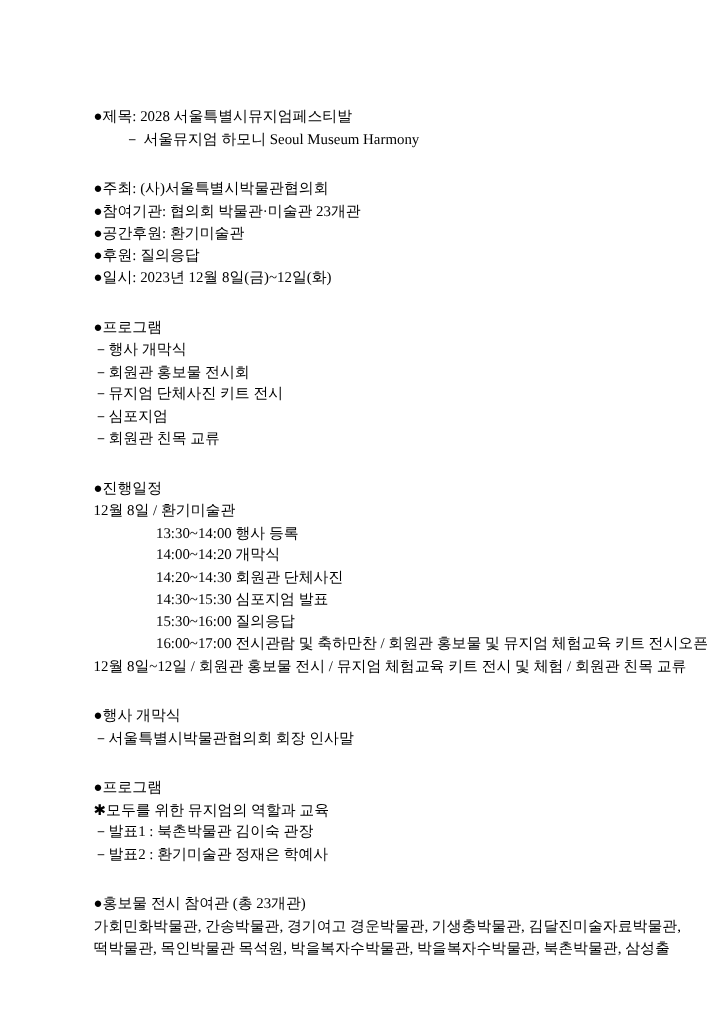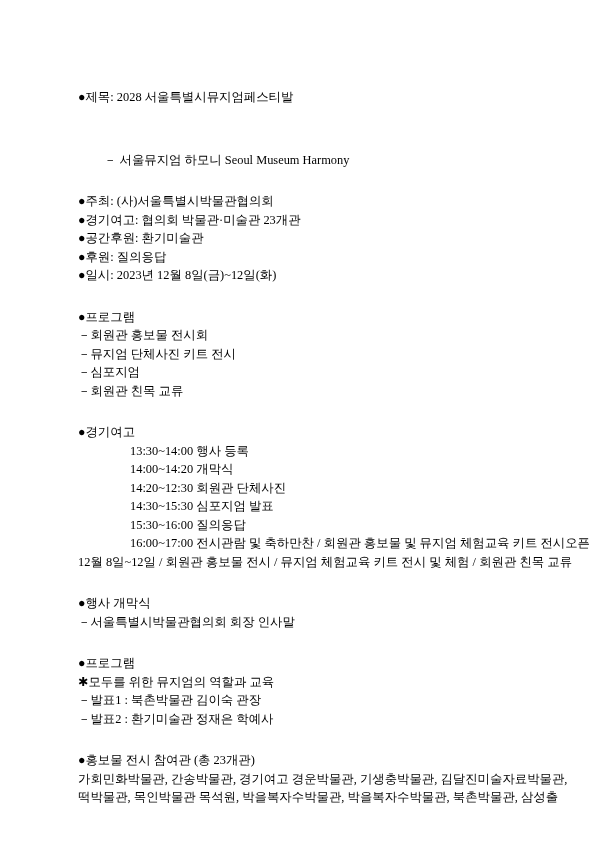--- a/index.html
+++ b/index.html
@@ -33,63 +33,65 @@
     white-space: nowrap;
   }
   .block {
     margin-bottom: 16px;
   }
   .line {
     font-size: 12.4px;
     line-height: 18.5px;
     white-space: pre;
   }
-  .indent-1 { padding-left: 26px; margin-top: 44px; }
+  .indent-1 { padding-left: 26px; }
   .indent-2 { padding-left: 52px; }
   .gap-sm { height: 7px; }
 </style>
 </head>
 <body>
 
 <div class="page">
   <div class="content">
 
 
     <div class="block">
       <div class="line">●제목: 2028 서울특별시뮤지엄페스티발</div>
       <div class="line indent-1">－ 서울뮤지엄 하모니 Seoul Museum Harmony</div>
     </div>
 
     <div class="gap-sm"></div>
 
     <div class="block">
       <div class="line">●주최: (사)서울특별시박물관협의회</div>
-      <div class="line">●경기여고: 협의회 박물관·미술관 23개관</div>
+      <div class="line">●참여기관: 협의회 박물관·미술관 23개관</div>
       <div class="line">●공간후원: 환기미술관</div>
       <div class="line">●후원: 질의응답</div>
       <div class="line">●일시: 2023년 12월 8일(금)~12일(화)</div>
     </div>
 
     <div class="gap-sm"></div>
 
     <div class="block">
       <div class="line">●프로그램</div>
+      <div class="line">－행사 개막식</div>
       <div class="line">－회원관 홍보물 전시회</div>
       <div class="line">－뮤지엄 단체사진 키트 전시</div>
       <div class="line">－심포지엄</div>
       <div class="line">－회원관 친목 교류</div>
     </div>
 
     <div class="gap-sm"></div>
 
     <div class="block">
-      <div class="line">●경기여고</div>
+      <div class="line">●진행일정</div>
+      <div class="line">12월 8일 / 환기미술관</div>
       <div class="line indent-2">13:30~14:00 행사 등록</div>
       <div class="line indent-2">14:00~14:20 개막식</div>
-      <div class="line indent-2">14:20~12:30 회원관 단체사진</div>
+      <div class="line indent-2">14:20~14:30 회원관 단체사진</div>
       <div class="line indent-2">14:30~15:30 심포지엄 발표</div>
       <div class="line indent-2">15:30~16:00 질의응답</div>
       <div class="line indent-2">16:00~17:00 전시관람 및 축하만찬 / 회원관 홍보물 및 뮤지엄 체험교육 키트 전시오픈</div>
       <div class="line">12월 8일~12일 / 회원관 홍보물 전시 / 뮤지엄 체험교육 키트 전시 및 체험 / 회원관 친목 교류</div>
     </div>
 
     <div class="gap-sm"></div>
 
     <div class="block">
       <div class="line">●행사 개막식</div>

